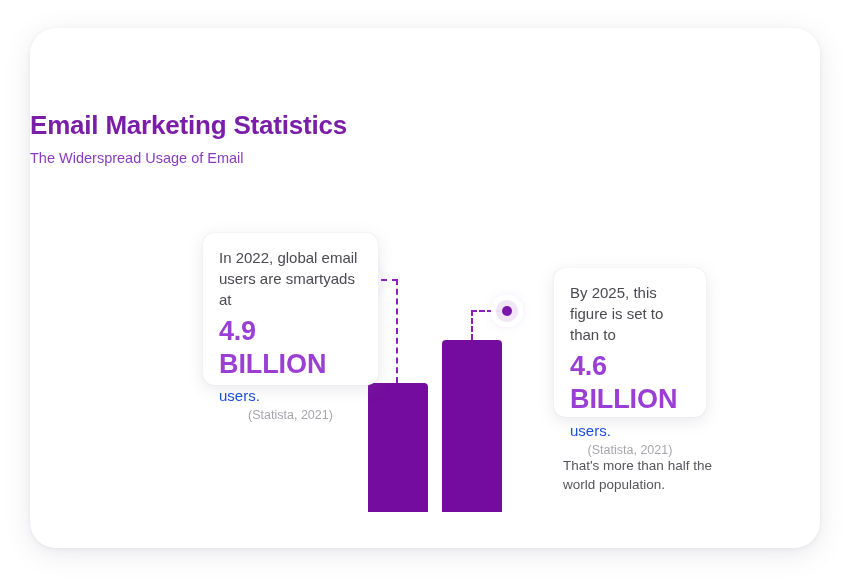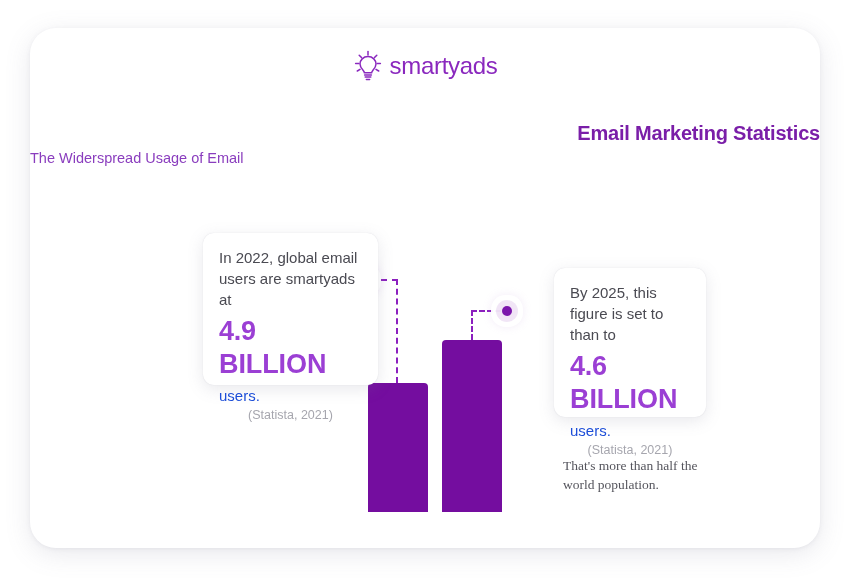--- a/index.html
+++ b/index.html
@@ -44,25 +44,25 @@
   #brand .brand-text {
     font-size: 24px;
     color: #8A28BE;
     letter-spacing: -0.3px;
     font-weight: 400;
   }
 
   
   #page-title {
     position: absolute;
-    top: 94px;
-    left: 0;
-    width: 790px;
-    text-align: right;
-    font-size: 20px;
+    top: 82px;
+    left: 0;
+    width: 790px;
+    text-align: left;
+    font-size: 26px;
     font-weight: bold;
     color: #7A1EA8;
     letter-spacing: -0.2px;
   }
   #page-subtitle {
     position: absolute;
     top: 122px;
     left: 0;
     width: 790px;
     font-size: 14.5px;
@@ -148,48 +148,27 @@
   #right-citation { left: 524px; top: 399px; width: 152px; }
 
   #world-note {
     position: absolute;
     left: 533px;
     top: 428px;
     width: 165px;
     font-size: 13.5px;
     line-height: 19px;
     color: #55555D;
-    font-family: Liberation Serif, serif;
   }
 </style>
 </head>
 <body>
 
 <div id="infographic-card">
 
-  <div id="brand">
-    <span class="bulb">
-      <svg viewBox="0 0 30 32" width="30" height="32" aria-hidden="true">
-        <g stroke="#8A28BE" stroke-width="1.5" stroke-linecap="round" fill="none">
-          <line x1="15" y1="1.5" x2="15" y2="5"></line>
-          <line x1="6.2" y1="5.2" x2="8.5" y2="7.6"></line>
-          <line x1="23.8" y1="5.2" x2="21.5" y2="7.6"></line>
-          <line x1="2.6" y1="13.5" x2="5.8" y2="13.5"></line>
-          <line x1="27.4" y1="13.5" x2="24.2" y2="13.5"></line>
-          <line x1="4.3" y1="21" x2="7.0" y2="19.3"></line>
-          <line x1="25.7" y1="21" x2="23.0" y2="19.3"></line>
-          <path d="M15 6.6 C10.2 6.6 7.0 10.1 7.0 14.1 C7.0 17.0 8.9 18.9 10.2 20.4 C11.0 21.3 11.3 22.0 11.4 22.8 L18.6 22.8 C18.7 22.0 19.0 21.3 19.8 20.4 C21.1 18.9 23.0 17.0 23.0 14.1 C23.0 10.1 19.8 6.6 15 6.6 Z"></path>
-          <line x1="11.6" y1="25.0" x2="18.4" y2="25.0"></line>
-          <line x1="12.2" y1="27.1" x2="17.8" y2="27.1"></line>
-          <line x1="13.4" y1="29.4" x2="16.6" y2="29.4"></line>
-        </g>
-      </svg>
-    </span>
-    <span class="brand-text">smartyads</span>
-  </div>
 
   <div id="page-title">Email Marketing Statistics</div>
   <div id="page-subtitle">The Widerspread Usage of Email</div>
 
   <div id="chart-plot">
     <div class="bar" style="left:338px; top:355px; width:60px; height:129px;"></div>
     <div class="bar" style="left:412px; top:312px; width:60px; height:172px;"></div>
 
     <div class="connector-line horiz" style="left:340px; top:251px; width:28px; height:0;"></div>
     <div class="connector-line" style="left:366px; top:251px; width:0; height:104px;"></div>

